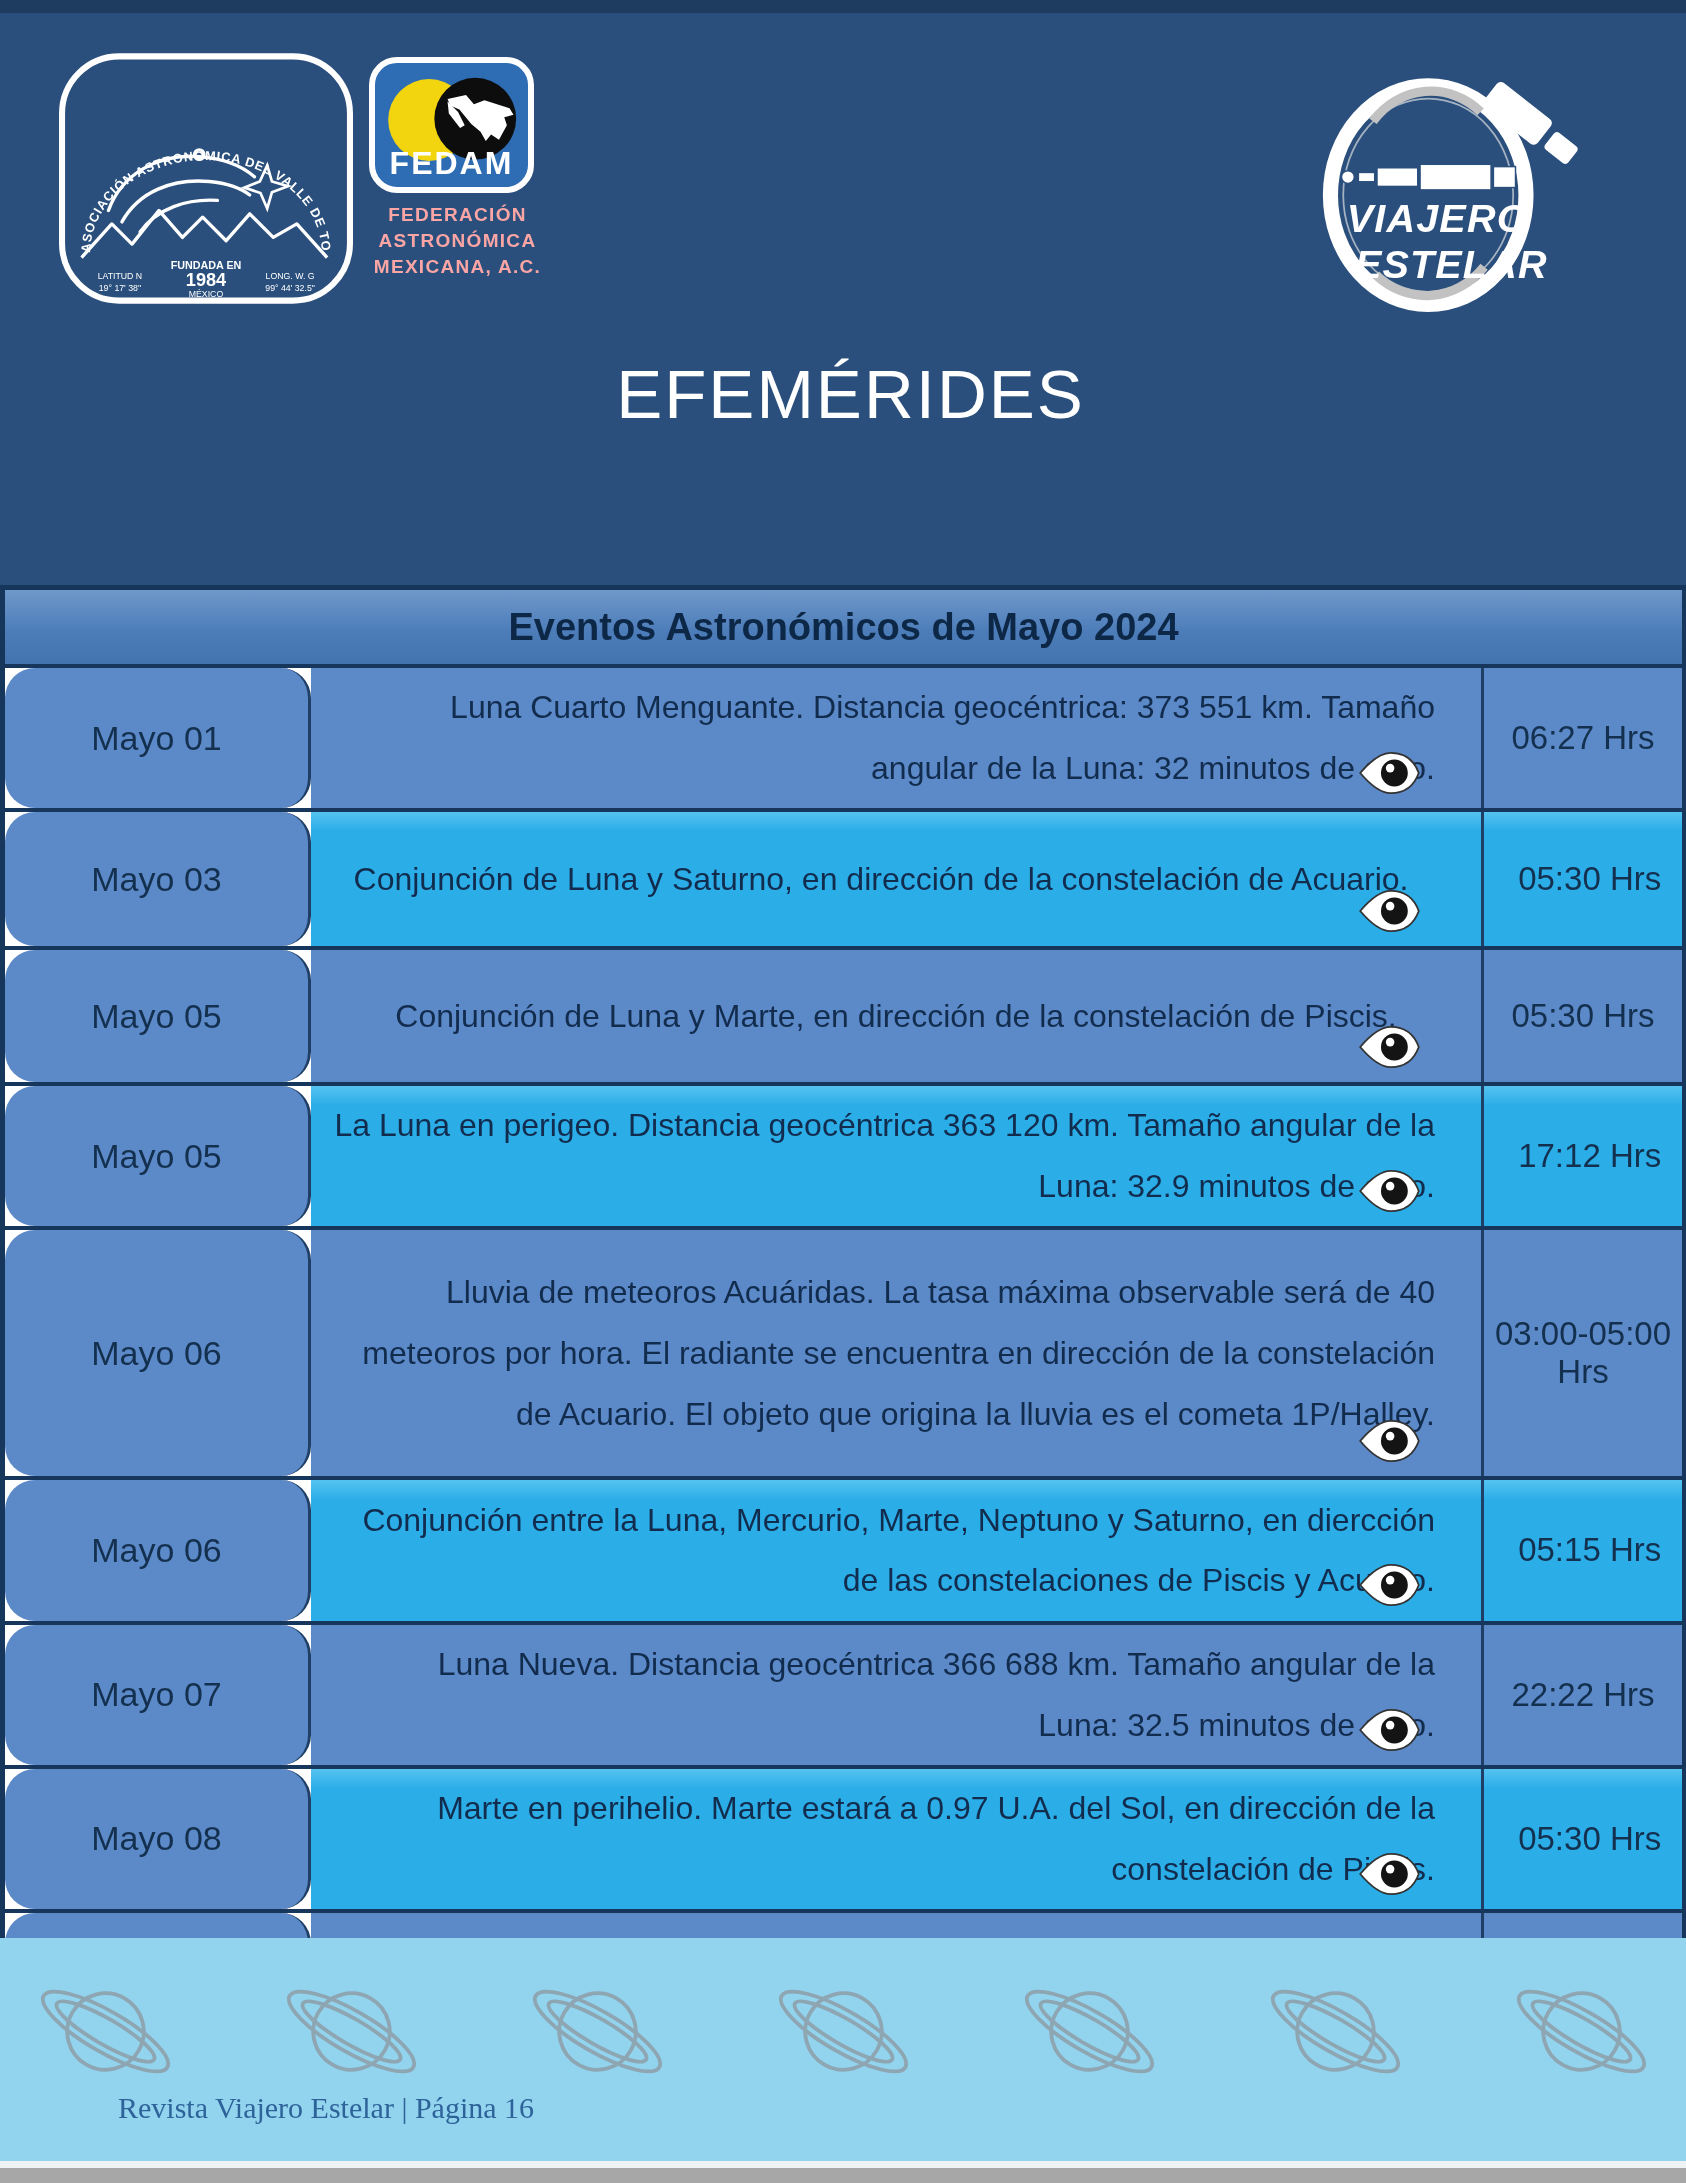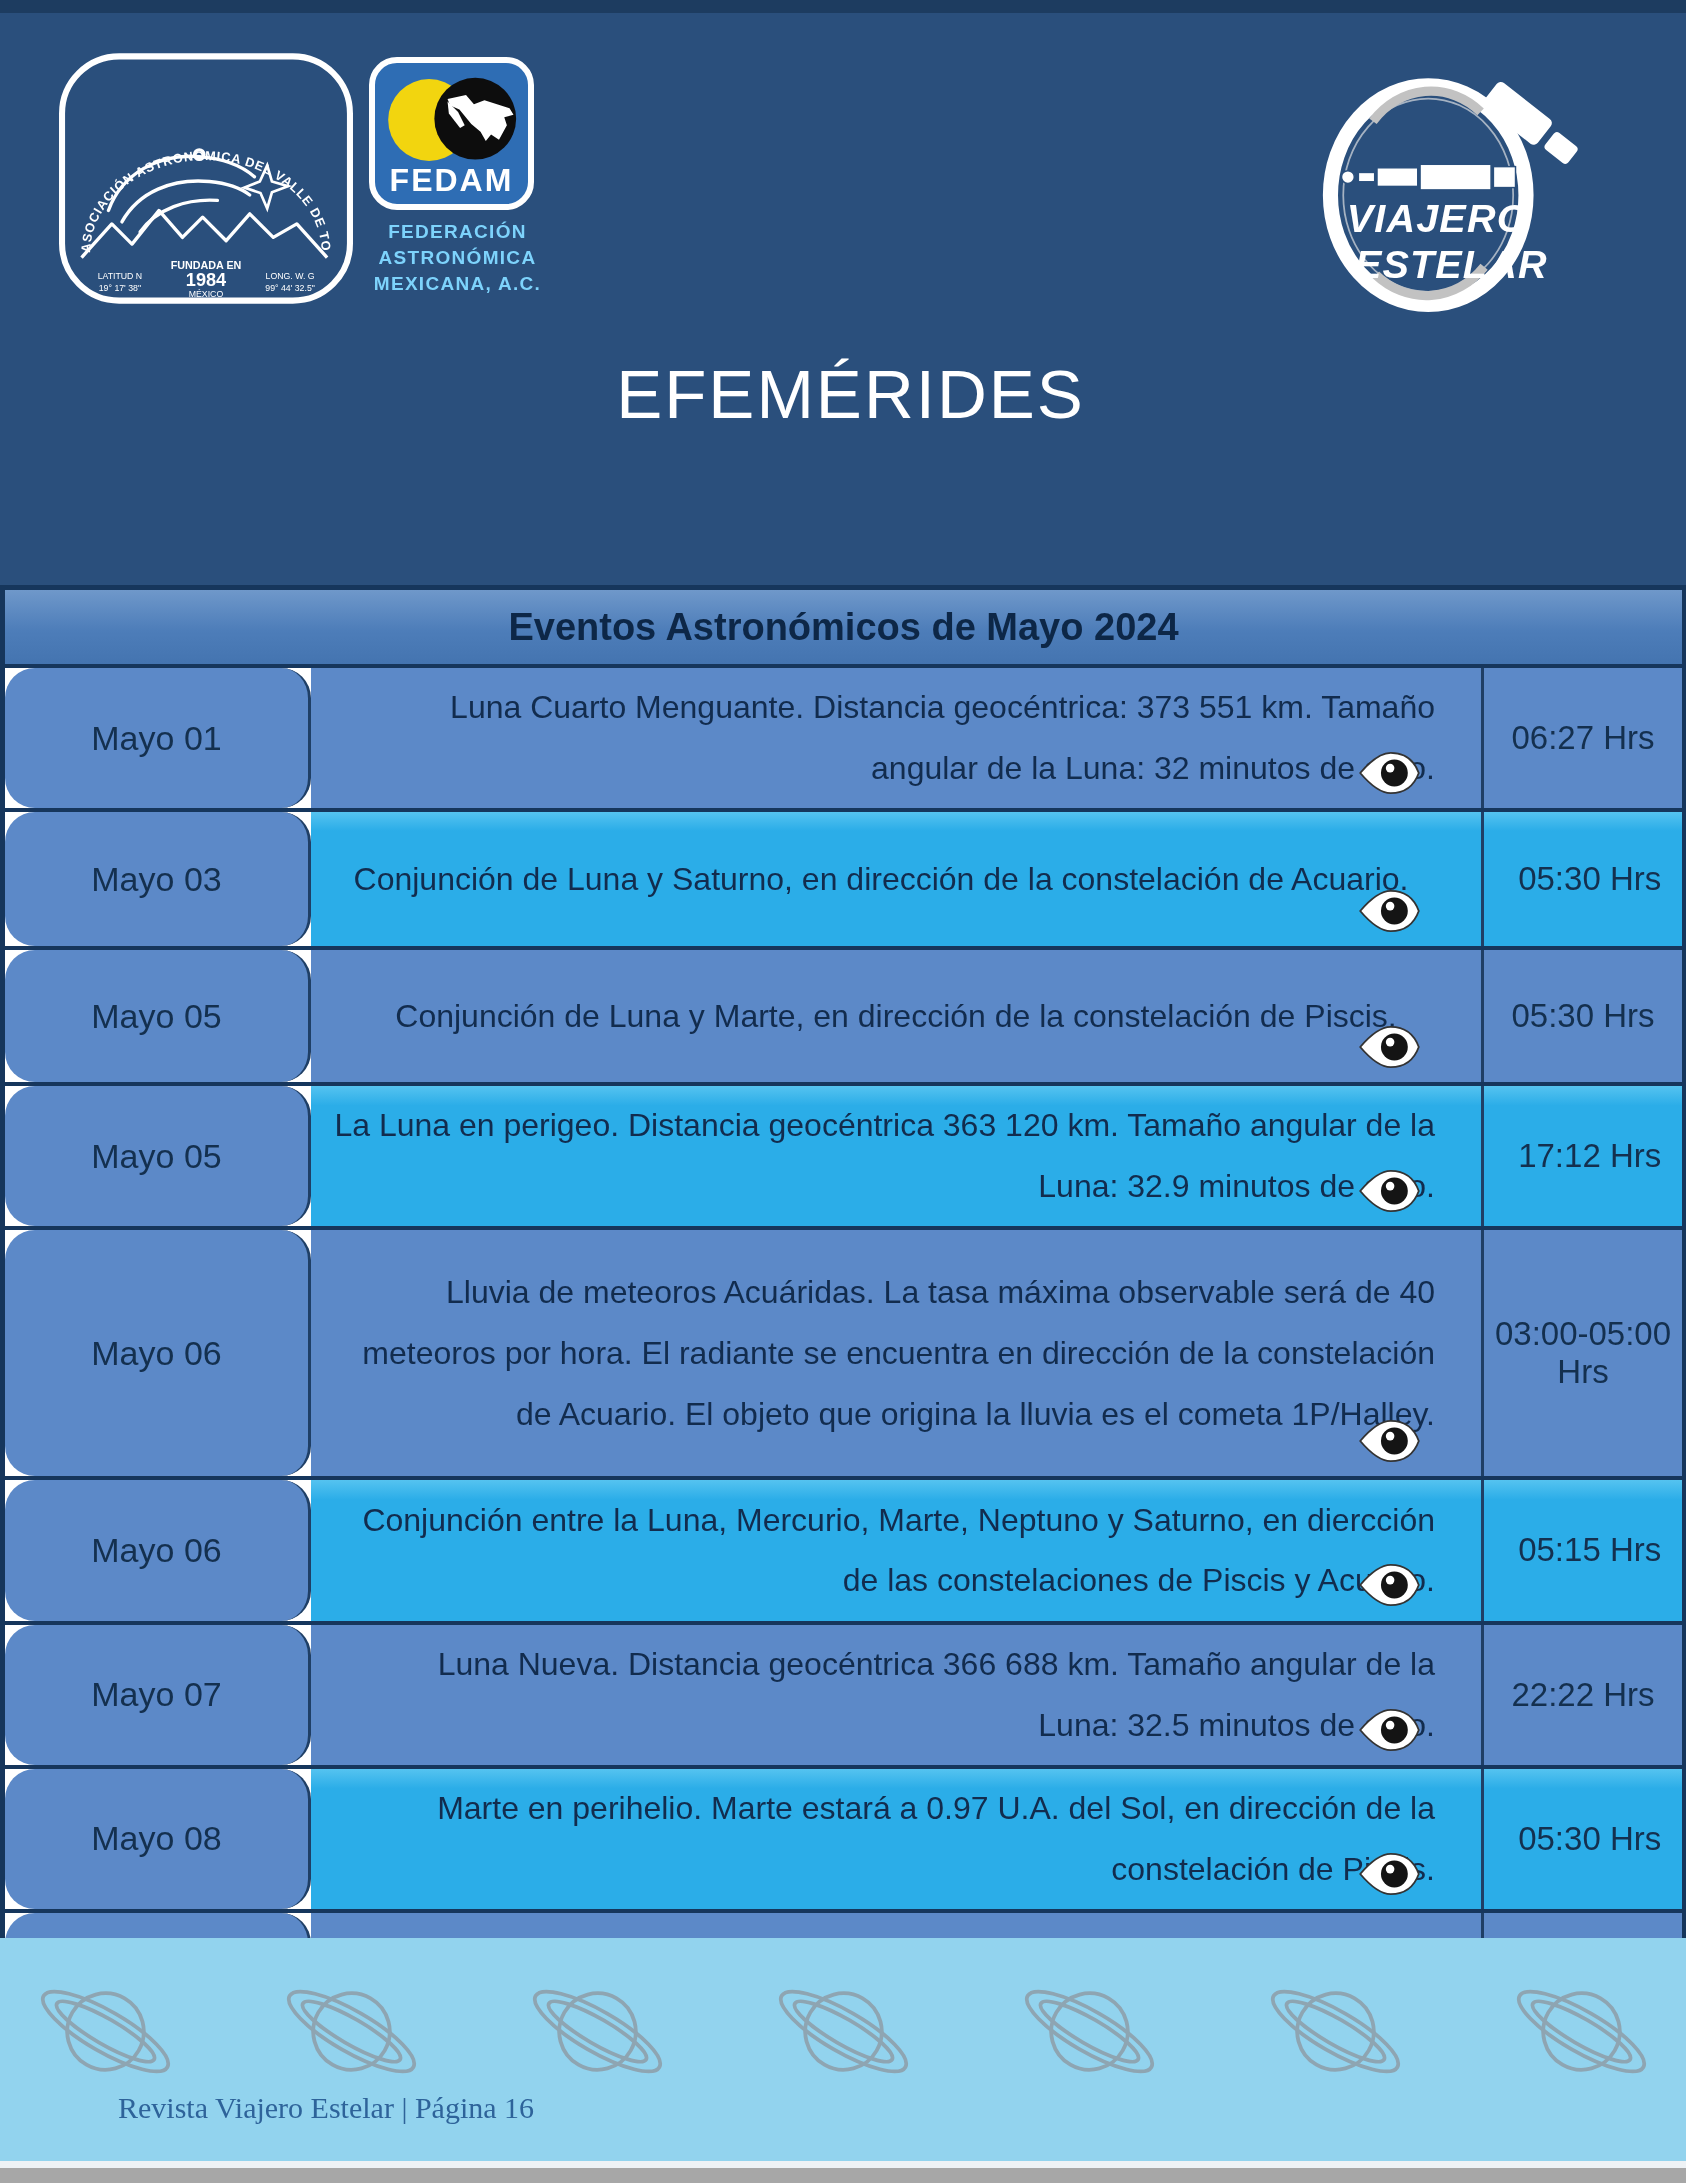--- a/index.html
+++ b/index.html
@@ -6,28 +6,28 @@
   .page{
     position:relative;width:1687px;height:2183px;overflow:hidden;
     font-family:"Liberation Sans",sans-serif;background:#ffffff;
   }
   
   .page-header{position:absolute;top:0;left:0;width:1687px;height:585px;background:#2a4f7c;}
   .top-strip{position:absolute;top:0;left:0;width:1687px;height:13.2px;background:#1d3c60;}
   .logo-aavt{position:absolute;left:58px;top:52px;width:296px;height:253px;}
   .logo-fedam{position:absolute;left:369px;top:57px;width:177px;}
   .fedam-box{
-    position:relative;width:165px;height:153px;background:#2e6db4;border:6px solid #ffffff;
+    position:relative;width:165px;height:136px;background:#2e6db4;border:6px solid #ffffff;
     border-radius:28px;box-sizing:border-box;overflow:hidden;
   }
   .fedam-acronym{
     position:absolute;left:0;right:0;bottom:5.3px;text-align:center;color:#ffffff;
     font-size:32px;font-weight:bold;letter-spacing:2px;
   }
-  .fedam-name{margin-top:9.3px;text-align:center;color:#7dd3fc;font-weight:bold;
+  .fedam-name{margin-top:9.3px;text-align:center;color:#fca5a5;font-weight:bold;
     font-size:19px;letter-spacing:1.3px;line-height:1.35;}
   .logo-viajero{position:absolute;left:1306px;top:28px;width:291px;height:311px;overflow:visible;}
   .page-title{
     position:absolute;top:355px;left:7px;width:1687px;text-align:center;color:#ffffff;
     font-size:69px;font-weight:normal;letter-spacing:2px;
   }
   
   .events-table{
     position:absolute;top:585px;left:0;width:1687px;box-sizing:border-box;
     border-left:5.3px solid #16365c;border-right:5.3px solid #16365c;border-bottom:6px solid #16365c;

